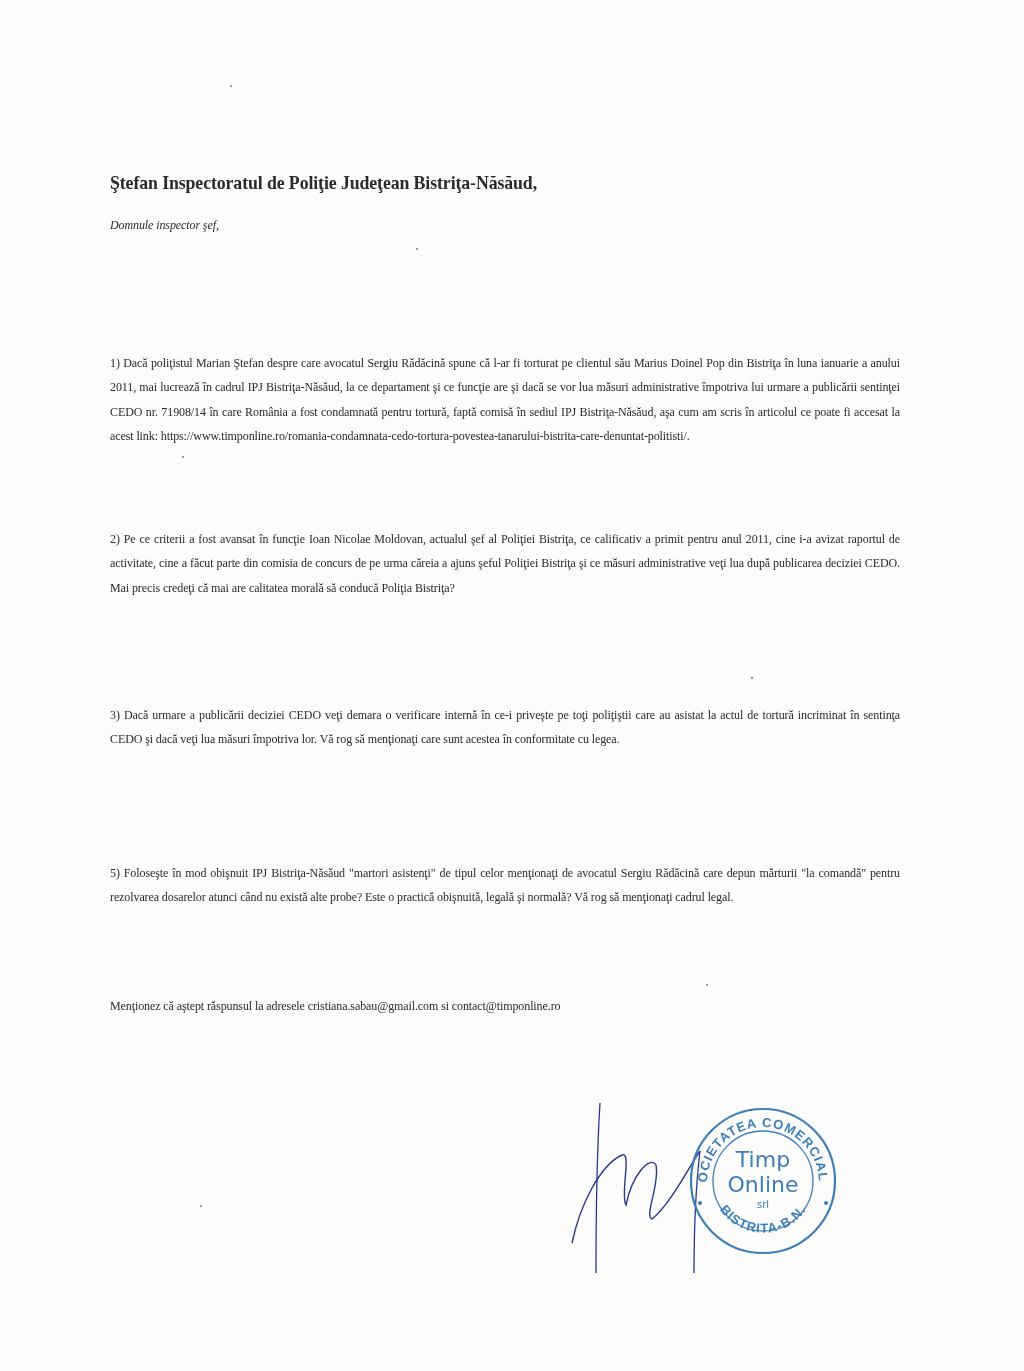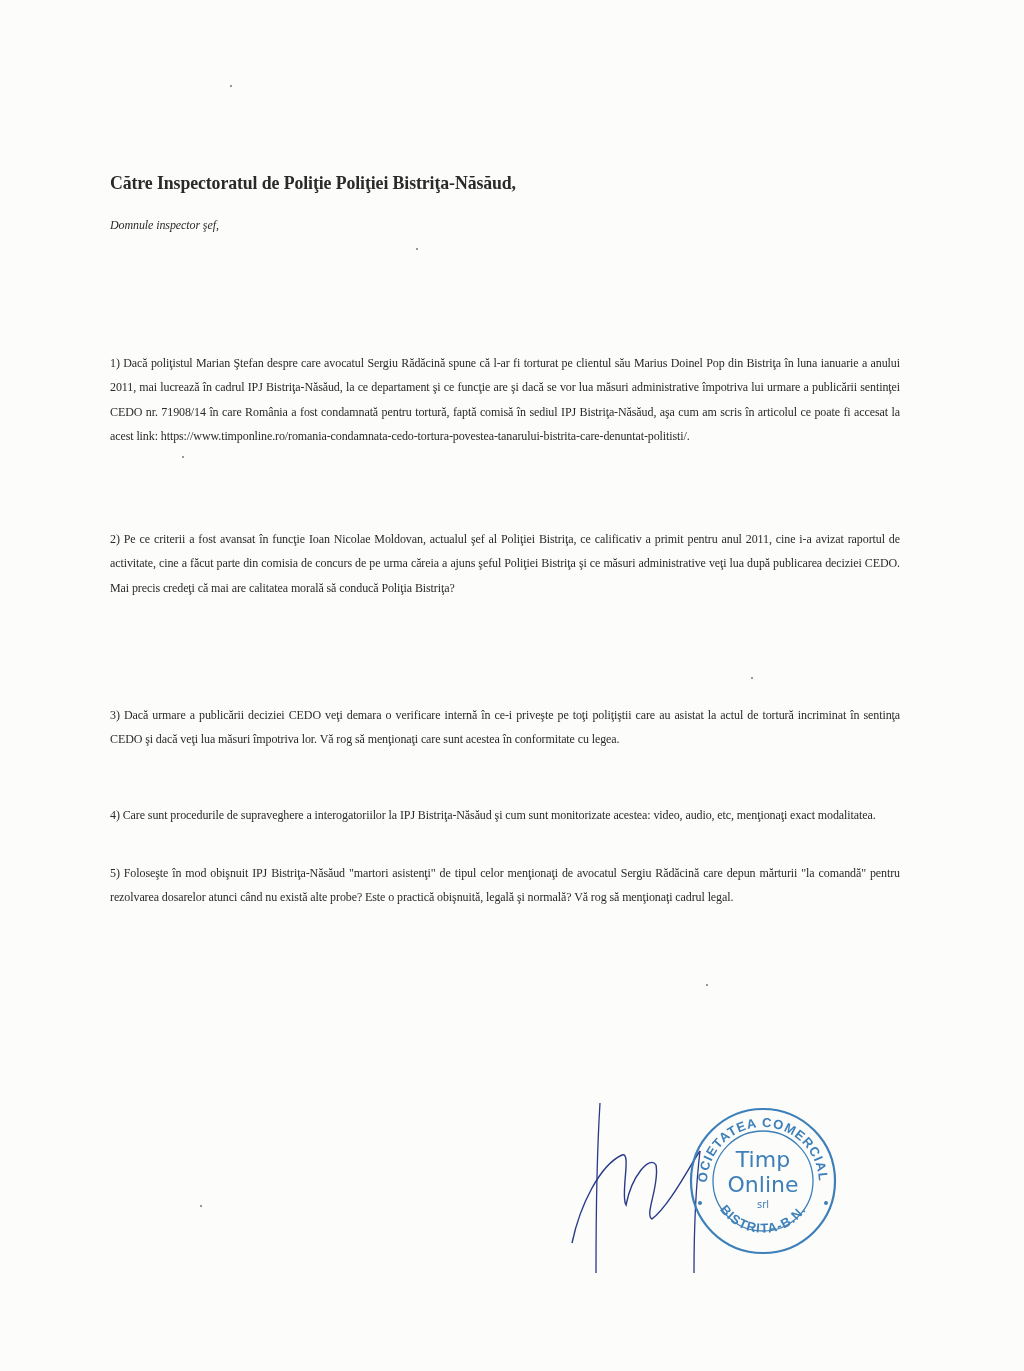--- a/index.html
+++ b/index.html
@@ -67,31 +67,31 @@
       width: 2px; height: 2px;
       background: #777;
       border-radius: 50%;
     }
   </style>
 </head>
 <body>
 
 <div class="page">
 
-  <div class="text-block recipient">Către Inspectoratul de Poliţie Poliţiei Bistriţa-Năsăud,</div>
+  <div class="text-block recipient">Ştefan Inspectoratul de Poliţie Judeţean Bistriţa-Năsăud,</div>
 
   <div class="text-block salutation">Domnule inspector şef,</div>
 
 
   <div class="text-block q1">1) Dacă poliţistul Marian Ştefan despre care avocatul Sergiu Rădăcină spune că l-ar fi torturat pe clientul său Marius Doinel Pop din Bistriţa în luna ianuarie a anului 2011, mai lucrează în cadrul IPJ Bistriţa-Năsăud, la ce departament şi ce funcţie are şi dacă se vor lua măsuri administrative împotriva lui urmare a publicării sentinţei CEDO nr. 71908/14 în care România a fost condamnată pentru tortură, faptă comisă în sediul IPJ Bistriţa-Năsăud, aşa cum am scris în articolul ce poate fi accesat la acest link: https://www.timponline.ro/romania-condamnata-cedo-tortura-povestea-tanarului-bistrita-care-denuntat-politisti/.</div>
   <div class="text-block q2">2) Pe ce criterii a fost avansat în funcţie Ioan Nicolae Moldovan, actualul şef al Poliţiei Bistriţa, ce calificativ a primit pentru anul 2011, cine i-a avizat raportul de activitate, cine a făcut parte din comisia de concurs de pe urma căreia a ajuns şeful Poliţiei Bistriţa şi ce măsuri administrative veţi lua după publicarea deciziei CEDO. Mai precis credeţi că mai are calitatea morală să conducă Poliţia Bistriţa?</div>
   <div class="text-block q3">3) Dacă urmare a publicării deciziei CEDO veţi demara o verificare internă în ce-i priveşte pe toţi poliţiştii care au asistat la actul de tortură incriminat în sentinţa CEDO şi dacă veţi lua măsuri împotriva lor. Vă rog să menţionaţi care sunt acestea în conformitate cu legea.</div>
-  <div class="text-block q4">4) Care sunt procedurile de supraveghere a interogatoriilor la IPJ Bistriţa-Năsăud şi cum sunt monitorizate acestea: video, audio, etc, menţionaţi exact modalitatea.</div>
   <div class="text-block q5">5) Foloseşte în mod obişnuit IPJ Bistriţa-Năsăud "martori asistenţi" de tipul celor menţionaţi de avocatul Sergiu Rădăcină care depun mărturii "la comandă" pentru rezolvarea dosarelor atunci când nu există alte probe? Este o practică obişnuită, legală şi normală? Vă rog să menţionaţi cadrul legal.</div>
 
+  <div class="text-block closing">Menţionez că aştept răspunsul la adresele cristiana.sabau@gmail.com si contact@timponline.ro</div>
 
 
   <svg class="signature" viewBox="0 0 160 180">
     <path d="M40 8 C 38 40, 36 80, 36 178" stroke="#2a3a8a" stroke-width="1.3" fill="none"></path>
     <path d="M12 148 C 20 110, 40 70, 62 60 C 72 56, 60 100, 66 110 C 72 80, 90 60, 96 70 C 100 90, 84 120, 92 124 C 110 110, 130 70, 140 56" stroke="#2a3a8a" stroke-width="1.4" fill="none"></path>
     <path d="M140 56 C 136 90, 134 130, 134 178" stroke="#2a3a8a" stroke-width="1.3" fill="none"></path>
   </svg>
 
   <svg class="stamp" viewBox="0 0 160 155">
     <defs>

